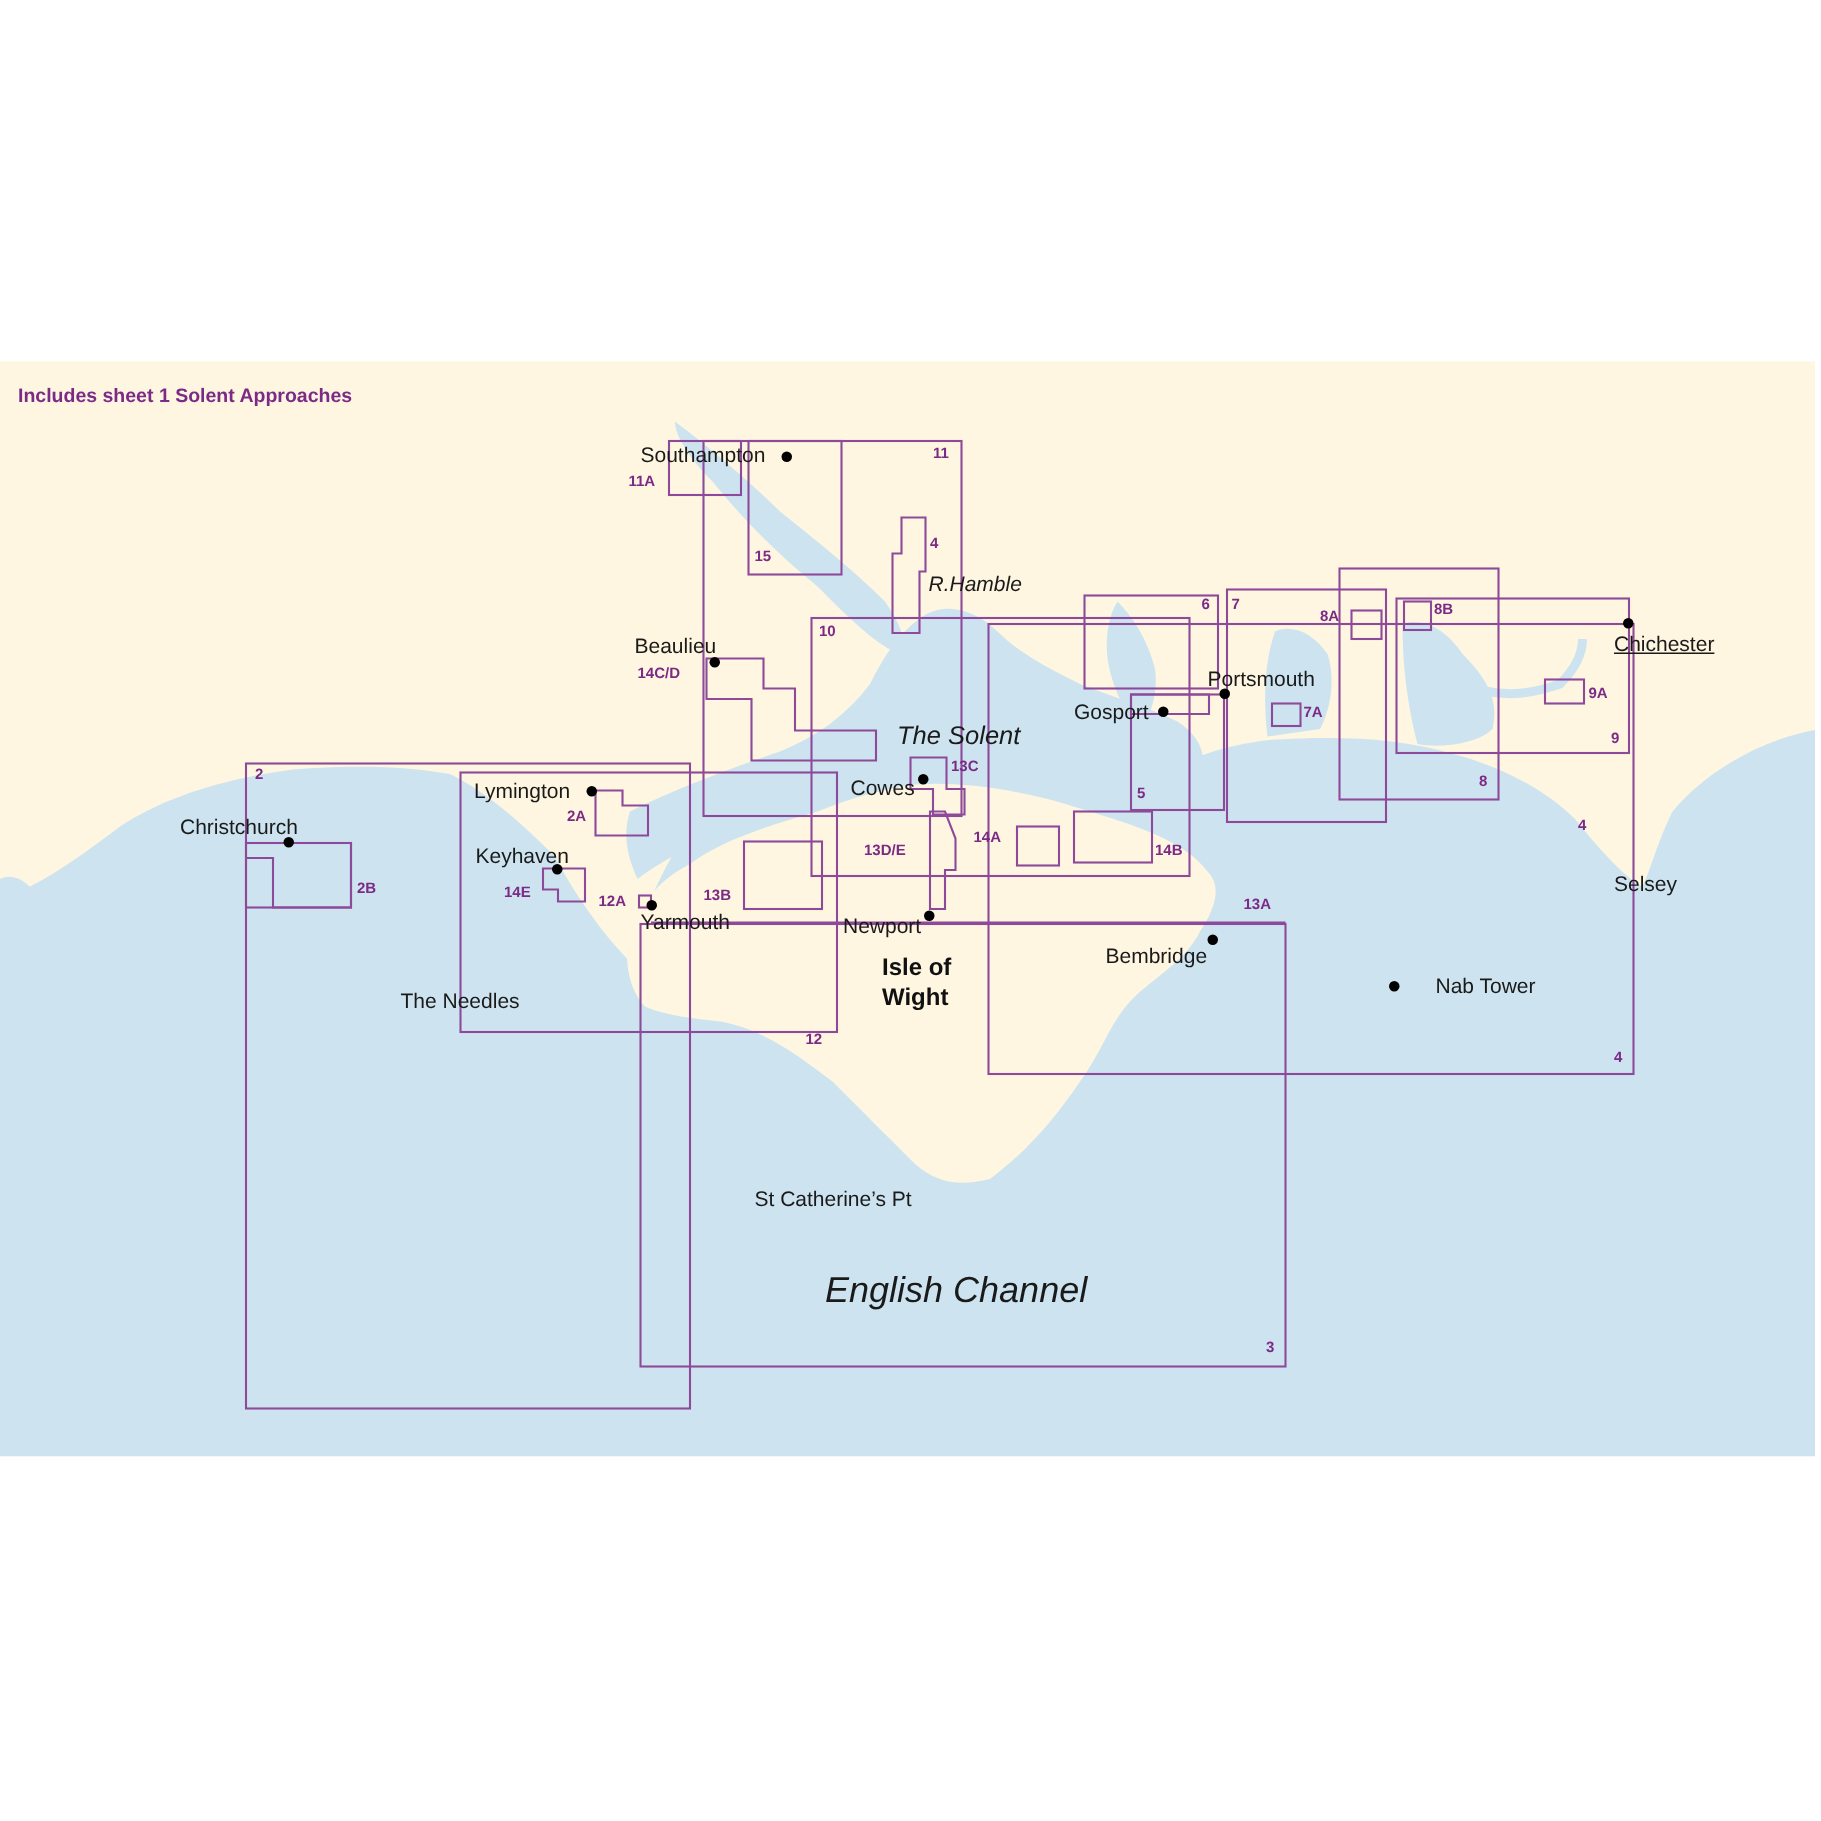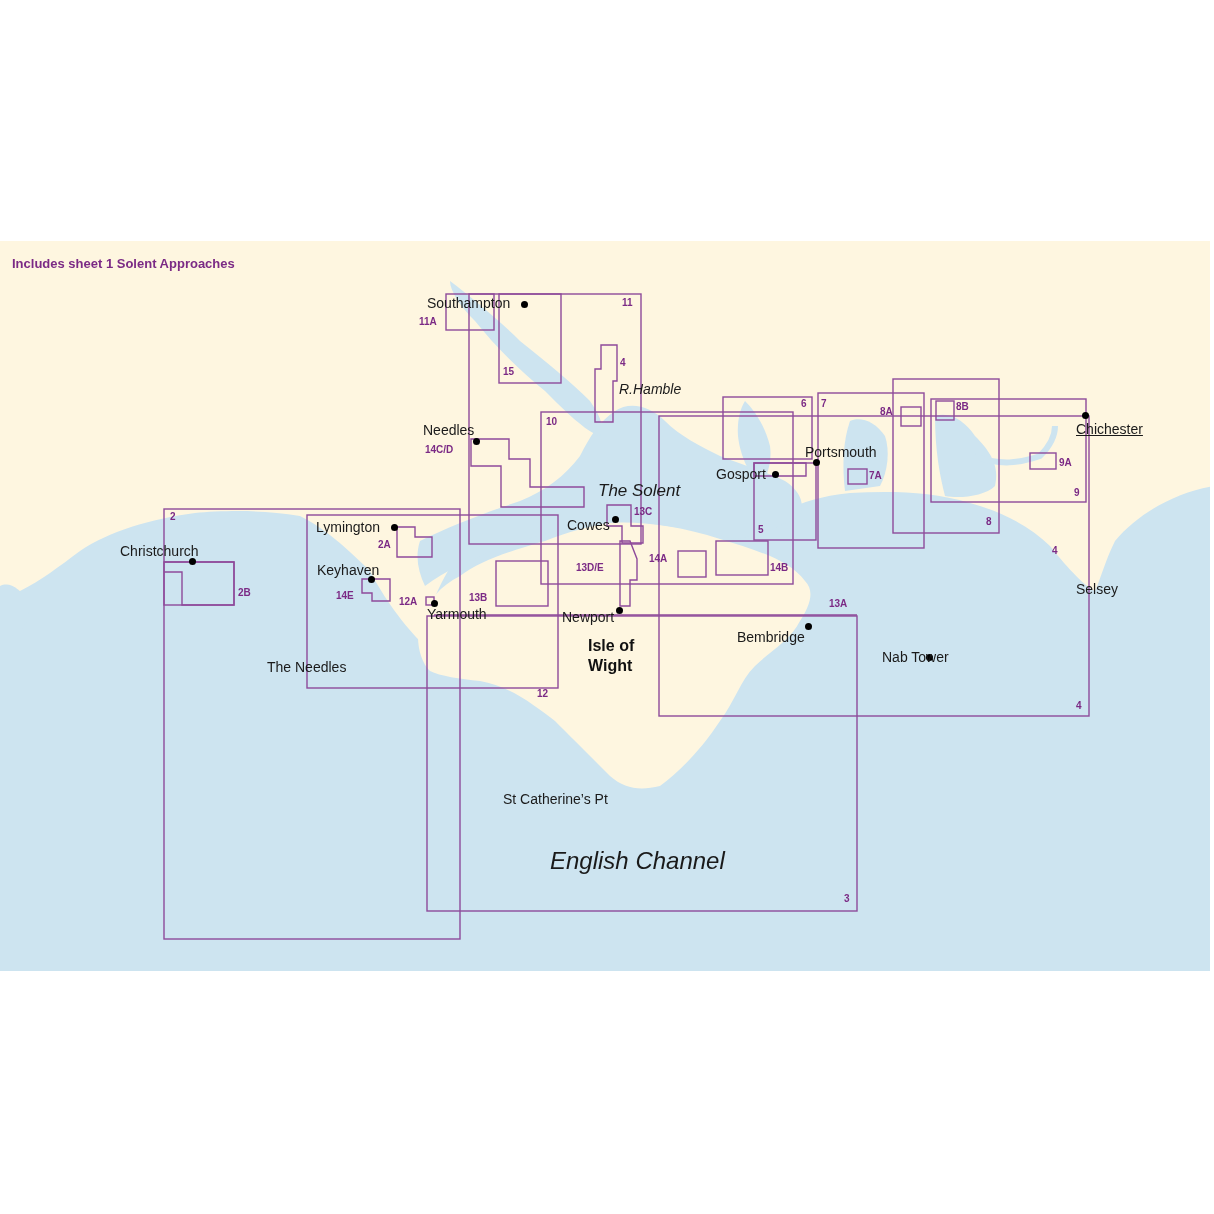--- a/index.html
+++ b/index.html
@@ -72,21 +72,21 @@
       <rect x="1030" y="212" width="26" height="16"></rect>
       <path d="M434,374 L857,374"></path>
     </g>
   </svg>
 
   <div class="lbl note" style="left:12px;top:16px;">Includes sheet 1 Solent Approaches</div>
 
   <div class="lbl place" style="left:427px;top:55px;">Southampton</div>
   <div class="dot" style="left:521px;top:60px;"></div>
   <div class="lbl place region" style="left:619px;top:141px;font-size:14px;">R.Hamble</div>
-  <div class="lbl place" style="left:423px;top:182px;">Needles</div>
+  <div class="lbl place" style="left:423px;top:182px;">Beaulieu</div>
   <div class="dot" style="left:473px;top:197px;"></div>
   <div class="lbl region" style="left:598px;top:241px;font-size:17px;">The Solent</div>
   <div class="lbl place" style="left:567px;top:277px;">Cowes</div>
   <div class="dot" style="left:612px;top:275px;"></div>
   <div class="lbl place" style="left:716px;top:226px;">Gosport</div>
   <div class="dot" style="left:772px;top:230px;"></div>
   <div class="lbl place" style="left:805px;top:204px;">Portsmouth</div>
   <div class="dot" style="left:813px;top:218px;"></div>
   <div class="lbl place" style="left:1076px;top:181px;text-decoration:underline;">Chichester</div>
   <div class="dot" style="left:1082px;top:171px;"></div>
@@ -99,21 +99,21 @@
   <div class="lbl place" style="left:427px;top:366px;">Yarmouth</div>
   <div class="dot" style="left:431px;top:359px;"></div>
   <div class="lbl place" style="left:562px;top:369px;">Newport</div>
   <div class="dot" style="left:616px;top:366px;"></div>
   <div class="lbl bold" style="left:588px;top:397px;font-size:16px;">Isle of</div>
   <div class="lbl bold" style="left:588px;top:417px;font-size:16px;">Wight</div>
   <div class="lbl place" style="left:267px;top:419px;">The Needles</div>
   <div class="lbl place" style="left:737px;top:389px;">Bembridge</div>
   <div class="dot" style="left:805px;top:382px;"></div>
   <div class="dot" style="left:926px;top:413px;"></div>
-  <div class="lbl place" style="left:882px;top:409px;">Nab Tower</div>
+  <div class="lbl place" style="left:957px;top:409px;">Nab Tower</div>
   <div class="lbl place" style="left:1076px;top:341px;">Selsey</div>
   <div class="lbl place" style="left:503px;top:551px;">St Catherine’s Pt</div>
   <div class="lbl region" style="left:550px;top:608px;font-size:24px;">English Channel</div>
 
   <div class="lbl sheet" style="left:170px;top:271px;">2</div>
   <div class="lbl sheet" style="left:378px;top:299px;">2A</div>
   <div class="lbl sheet" style="left:238px;top:347px;">2B</div>
   <div class="lbl sheet" style="left:844px;top:653px;">3</div>
   <div class="lbl sheet" style="left:1052px;top:305px;">4</div>
   <div class="lbl sheet" style="left:1076px;top:460px;">4</div>

